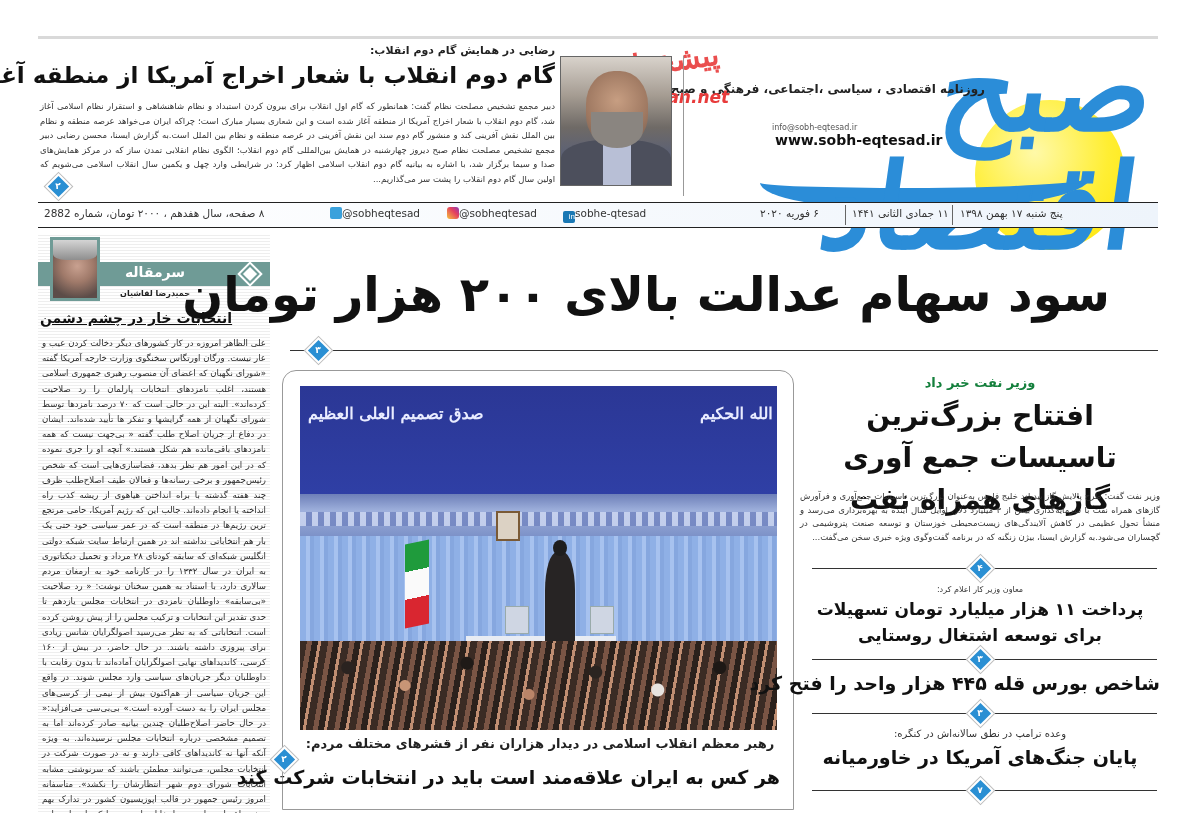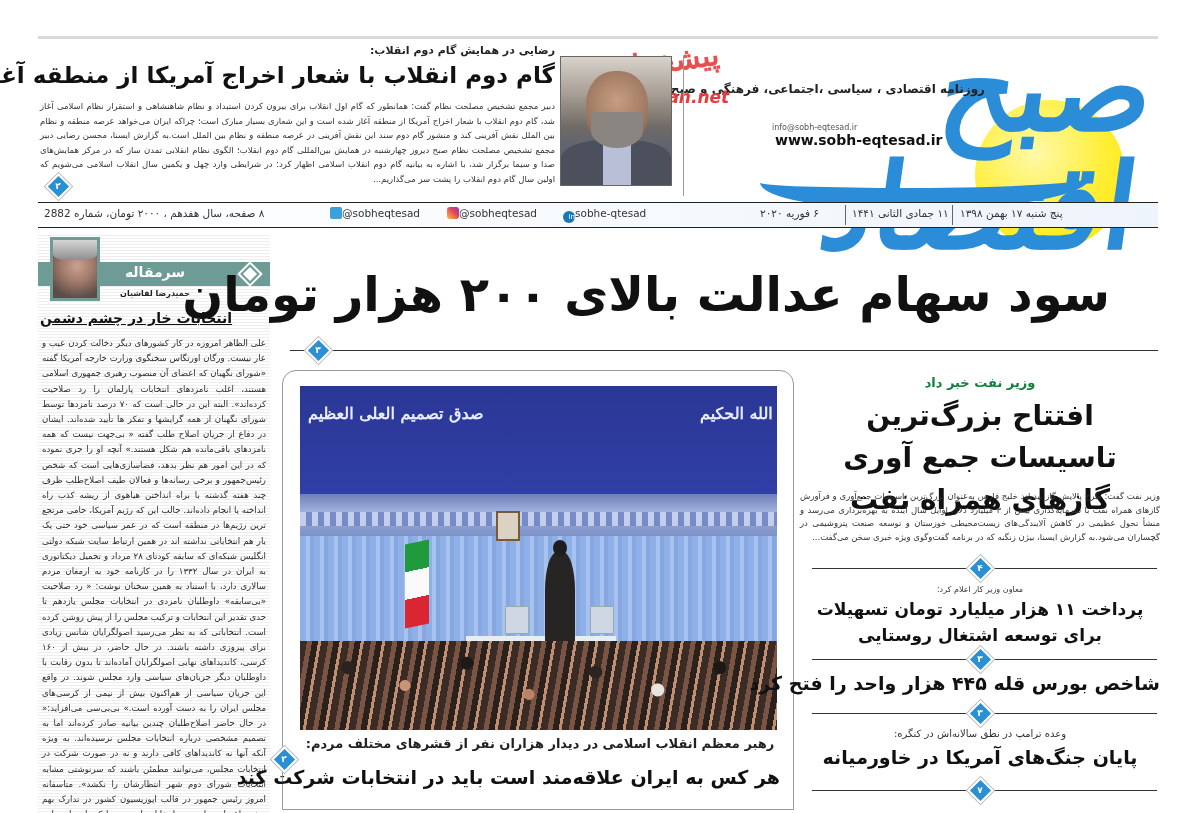--- a/index.html
+++ b/index.html
@@ -48,21 +48,21 @@
 
   
   .info-top { left: 38px; top: 202px; width: 1120px; height: 1px; background: #222; }
   .info-bot { left: 38px; top: 227px; width: 1120px; height: 1px; background: #222; }
   .info-bar { left: 38px; top: 203px; width: 1120px; height: 24px; background: linear-gradient(90deg, #fff 0%, #eef4fb 100%); }
   .info-item { position: absolute; top: 207px; font-size: 10.5px; color: #333; white-space: nowrap; }
   .info-sep { position: absolute; top: 205px; width: 1px; height: 20px; background: #666; }
   .soc-ico { display: inline-block; width: 12px; height: 12px; border-radius: 2px; vertical-align: -2px; margin-left: 3px; }
   .ico-tg { background: #3aa1dc; }
   .ico-ig { background: linear-gradient(45deg, #f6c33b, #e4405f 60%, #8a3ab9); border-radius: 3px; }
-  .ico-in { background: #1a78b4; color: #fff; font-size: 8px; font-weight: normal; text-align: right; line-height: 12px; font-family: "Liberation Sans", sans-serif; border-radius: 6px; }
+  .ico-in { background: #1a78b4; color: #fff; font-size: 8px; font-weight: normal; text-align: right; line-height: 12px; font-family: "Liberation Sans", sans-serif; }
 
   
   .col-left { left: 38px; top: 233px; width: 232px; height: 580px;
               background: repeating-linear-gradient(180deg, #fff 0px, #fff 2px, #eeeeee 2px, #eeeeee 3px); }
   .ed-bar { left: 38px; top: 262px; width: 232px; height: 24px; background: #6f9b96; }
   .ed-title { left: 100px; top: 264px; width: 110px; text-align: center; color: #fff; font-size: 14px; font-weight: bold; letter-spacing: 2px; }
   .ed-author { left: 100px; top: 289px; width: 110px; text-align: center; font-size: 8px; color: #222; font-weight: bold; }
   .ed-dia { left: 238px; top: 262px; width: 24px; height: 24px; }
   .ed-dia .outer { position: absolute; left: 3px; top: 3px; width: 18px; height: 18px; border: 2px solid #fff; transform: rotate(45deg); }
   .ed-dia .inner { position: absolute; left: 7px; top: 7px; width: 10px; height: 10px; background: #fff; transform: rotate(45deg); }

